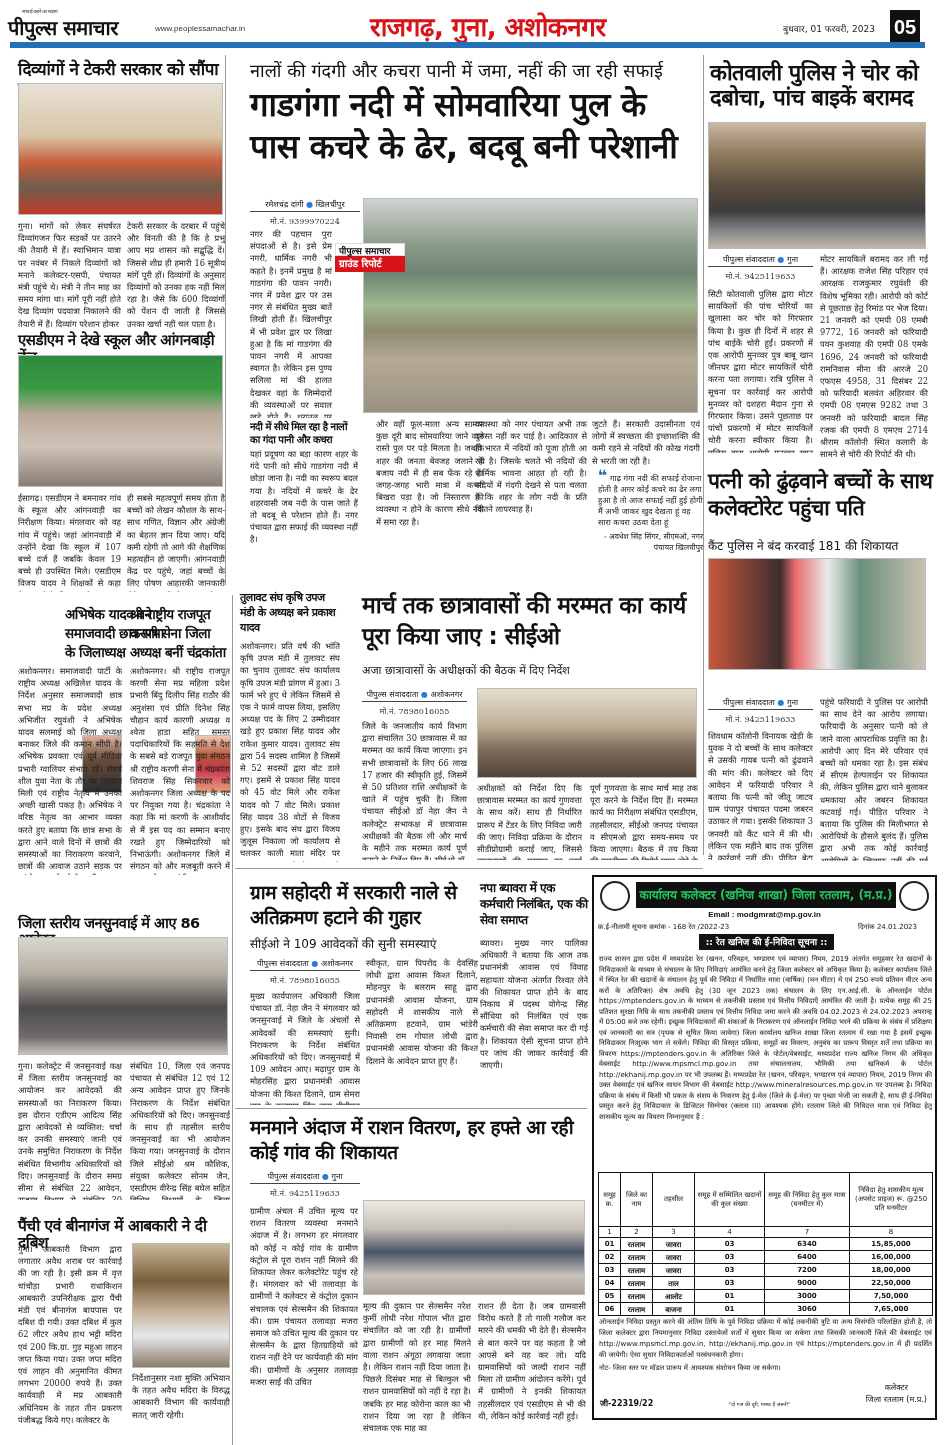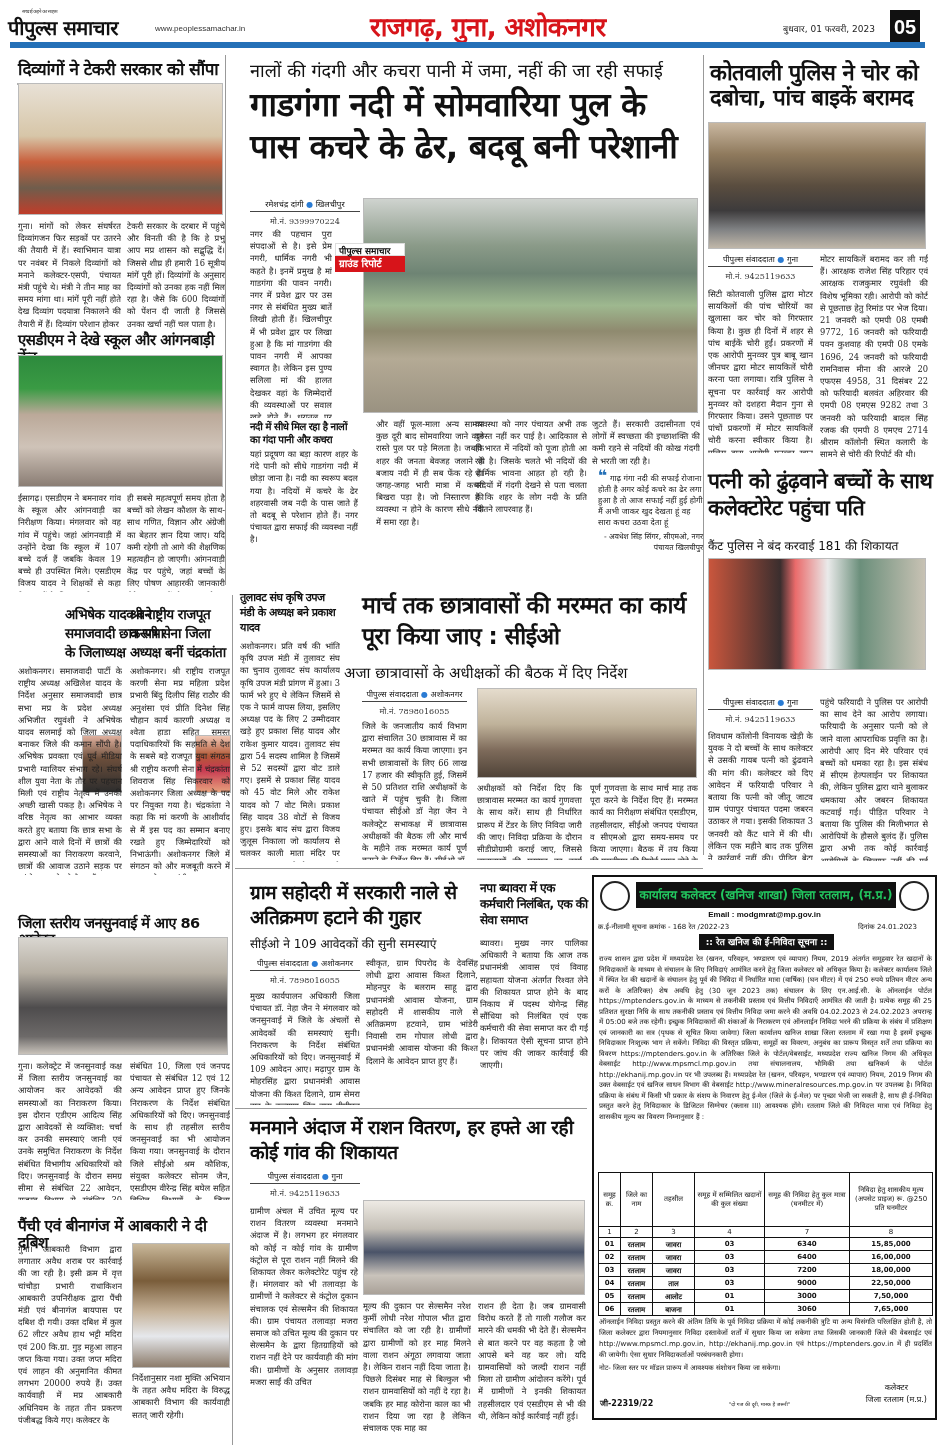--- a/index.html
+++ b/index.html
@@ -139,21 +139,21 @@
 <div class="abs body-text" style="left:18px;top:665px;width:104px;height:210px;">अशोकनगर। समाजवादी पार्टी के राष्ट्रीय अध्यक्ष अखिलेश यादव के निर्देश अनुसार समाजवादी छात्र सभा मप्र के प्रदेश अध्यक्ष अभिजीत रघुवंशी ने अभिषेक यादव सलमाई को जिला अध्यक्ष बनाकर जिले की कमान सौंपी है। अभिषेक प्रवक्ता एवं पूर्व मीडिया प्रभारी ग्वालियर संभाग रहे। संघर्ष शील युवा नेता के तौर पर पहचान मिली एवं राष्ट्रीय नेतृत्व में उनकी अच्छी खासी पकड़ है। अभिषेक ने वरिष्ठ नेतृत्व का आभार व्यक्त करते हुए बताया कि छात्र सभा के द्वारा आने वाले दिनों में छात्रों की समस्याओं का निराकरण करवाने, छात्रों की आवाज उठाने सड़क पर आंदोलन करने को तैयार हैं।</div>
 
 <div class="abs hl" style="left:130px;top:605px;width:104px;font-size:13.5px;line-height:19px;">श्री राष्ट्रीय राजपूत करणी सेना जिला अध्यक्ष बनीं चंद्रकांता</div>
 <div class="abs photo ph-woman" style="left:195px;top:735px;width:36px;height:58px;"></div>
 <div class="abs body-text" style="left:130px;top:665px;width:100px;height:210px;">अशोकनगर। श्री राष्ट्रीय राजपूत करणी सेना मप्र महिला प्रदेश प्रभारी बिंदु दिलीप सिंह राठौर की अनुशंसा एवं प्रीति दिनेश सिंह चौहान कार्य कारणी अध्यक्ष व श्वेता हाडा सहित समस्त पदाधिकारियों कि सहमति से देश के सबसे बड़े राजपूत युवा संगठन श्री राष्ट्रीय करणी सेना में चंद्रकांता शिवराज सिंह सिकरवार को अशोकनगर जिला अध्यक्ष के पद पर नियुक्त गया है। चंद्रकांता ने कहा कि मां करणी के आशीर्वाद से मैं इस पद का सम्मान बनाए रखते हुए जिम्मेदारियों को निभाऊंगी। अशोकनगर जिले में संगठन को और मजबूती करने में अपना योगदान दूंगी।</div>
 
 <div class="abs hl" style="left:240px;top:590px;width:100px;font-size:11px;line-height:15px;">तुलावट संघ कृषि उपज मंडी के अध्यक्ष बने प्रकाश यादव</div>
 <div class="abs body-text" style="left:240px;top:640px;width:100px;height:222px;">अशोकनगर। प्रति वर्ष की भांति कृषि उपज मंडी में तुलावट संघ का चुनाव तुलावट संघ कार्यालय कृषि उपज मंडी प्रांगण में हुआ। 3 फार्म भरे हुए थे लेकिन जिसमें से एक ने फार्म वापस लिया, इसलिए अध्यक्ष पद के लिए 2 उम्मीदवार खड़े हुए प्रकाश सिंह यादव और राकेश कुमार यादव। तुलावट संघ द्वारा 54 सदस्य शामिल है जिसमें से 52 सदस्यों द्वारा वोट डाले गए। इसमें से प्रकाश सिंह यादव को 45 वोट मिले और राकेश यादव को 7 वोट मिले। प्रकाश सिंह यादव 38 वोटों से विजय हुए। इसके बाद संघ द्वारा विजय जुलूस निकाला जो कार्यालय से चलकर काली माता मंदिर पर समाप्त हुआ सभी के द्वारा नवे अध्यक्ष को शुभकामनाएं दी गईं।</div>
 
 <div class="abs hl" style="left:362px;top:590px;width:335px;font-size:23px;line-height:31px;">मार्च तक छात्रावासों की मरम्मत का कार्य पूरा किया जाए : सीईओ</div>
-<div class="abs" style="left:344px;top:662px;width:335px;font-size:15px;">अजा छात्रावासों के अधीक्षकों की बैठक में दिए निर्देश</div>
+<div class="abs" style="left:362px;top:662px;width:335px;font-size:11px;">अजा छात्रावासों के अधीक्षकों की बैठक में दिए निर्देश</div>
 <div class="abs" style="left:362px;top:688px;width:105px;">
   <div class="byline"><span>पीपुल्स संवाददाता</span> <span class="dot">●</span> <span>अशोकनगर</span></div>
   <div class="mob">मो.नं. 7898016055</div>
 </div>
 <div class="abs photo ph-meeting" style="left:477px;top:688px;width:220px;height:90px;"></div>
 <div class="abs body-text" style="left:362px;top:720px;width:105px;height:140px;">जिले के जनजातीय कार्य विभाग द्वारा संचालित 30 छात्रावास में का मरम्मत का कार्य किया जाएगा। इन सभी छात्रावासों के लिए 66 लाख 17 हजार की स्वीकृति हुई, जिसमें से 50 प्रतिशत राशि अधीक्षकों के खाते में पहुंच चुकी है। जिला पंचायत सीईओ डॉ नेहा जैन ने कलेक्ट्रेट सभाकक्ष में छात्रावास अधीक्षकों की बैठक ली और मार्च के महीने तक मरम्मत कार्य पूर्ण कराने के निर्देश दिए हैं। सीईओ डॉ. नेहा जैन ने बैठक में छात्रावास</div>
 <div class="abs body-text" style="left:477px;top:782px;width:105px;height:78px;">अधीक्षकों को निर्देश दिए कि छात्रावास मरम्मत का कार्य गुणवत्ता के साथ करें। साथ ही निर्धारित प्रारूप में टेंडर के लिए निविदा जारी की जाए। निविदा प्रक्रिया के दौरान सीडीप्रोग्रामी कराई जाए, जिससे छात्रावासों की मरम्मत का कार्य शीघ्र प्रारंभ हो सके। छात्रावास मरम्मत का कार्य</div>
 <div class="abs body-text" style="left:590px;top:782px;width:108px;height:78px;">पूर्ण गुणवत्ता के साथ मार्च माह तक पूरा करने के निर्देश दिए हैं। मरम्मत कार्य का निरीक्षण संबंधित एसडीएम, तहसीलदार, सीईओ जनपद पंचायत व सीएमओ द्वारा समय-समय पर किया जाएगा। बैठक में तय किया की एसडीएम की रिपोर्ट प्राप्त होने के बाद शेष राशि जारी की जाएगी।</div>
 
 <div class="abs hrule" style="left:235px;top:868px;width:468px;"></div>

